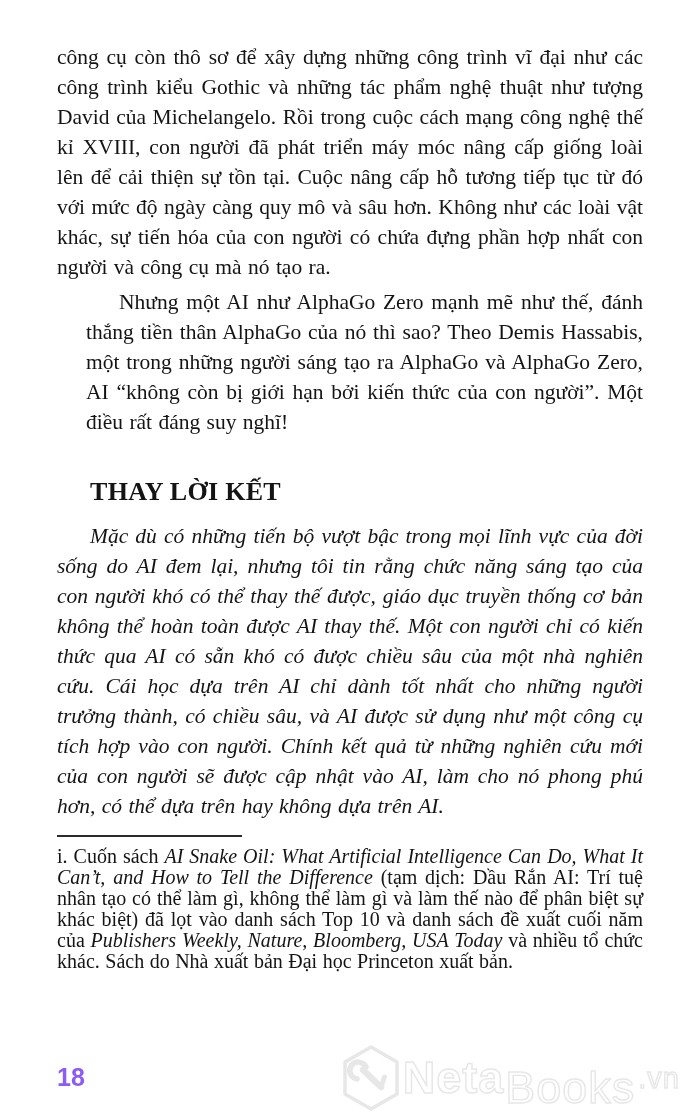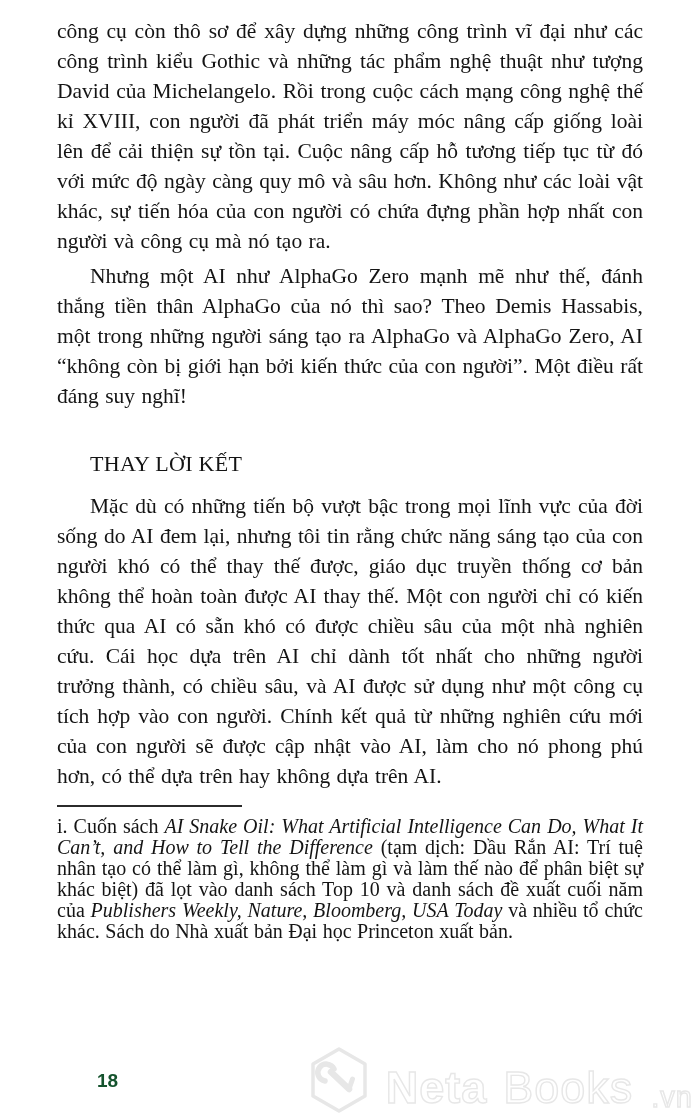--- a/index.html
+++ b/index.html
@@ -9,36 +9,36 @@
   }
   .page {
     position: relative;
     width: 700px;
     height: 1120px;
     background: #ffffff;
     overflow: hidden;
     font-family: "Liberation Serif", "DejaVu Serif", serif;
     color: #141414;
     box-sizing: border-box;
-    padding: 16px 57px 0 57px;
+    padding: 42px 57px 0 57px;
   }
   .body-par {
     font-size: 21.5px;
     line-height: 30px;
     text-align: justify;
     margin: 0;
     word-spacing: 1px;
   }
   .indent { text-indent: 33px; }
-  .par-2 { margin-top: 5px; }
-  .par-3 { margin-top: 0; }
+  .par-2 { margin-top: 5px; margin-left: 29px; }
+  .par-3 { margin-top: 0; font-style: italic; }
   .par-4 { margin-top: 9px; }
   .section-heading {
-    font-size: 22px;
-    font-weight: normal;
+    font-size: 26px;
+    font-weight: bold;
     letter-spacing: 0.3px;
     margin: 40px 0 14px 0;
     padding-left: 33px;
   }
   sup.note-ref {
     font-size: 13px;
     line-height: 0;
     vertical-align: super;
   }
   .footnote-rule {
@@ -53,31 +53,30 @@
     text-align: justify;
     word-spacing: 0.5px;
   }
   .footnote i { font-style: italic; }
   .page-number {
     position: absolute;
     left: 57px;
     bottom: 28px;
     font-family: "Liberation Sans", "DejaVu Sans", sans-serif;
     font-weight: bold;
-    font-size: 19px;
-    color: #14532d;
-    margin-left: 40px;
+    font-size: 25px;
+    color: #8b5cf6;
   }
   .watermark {
     position: absolute;
-    right: 7px;
+    right: 20px;
     bottom: 6px;
     display: flex;
-    align-items: flex-end;
-    gap: 16px;
+    align-items: center;
+    gap: 1px;
     user-select: none;
     pointer-events: none;
   }
   .watermark .wm-text {
     font-family: "Liberation Sans", "DejaVu Sans", sans-serif;
     color: #ffffff;
     -webkit-text-stroke: 1.4px #e7e7e7;
     letter-spacing: 1px;
     white-space: nowrap;
   }

